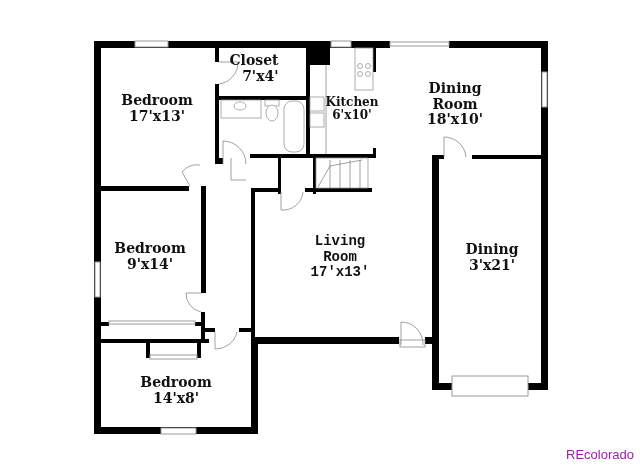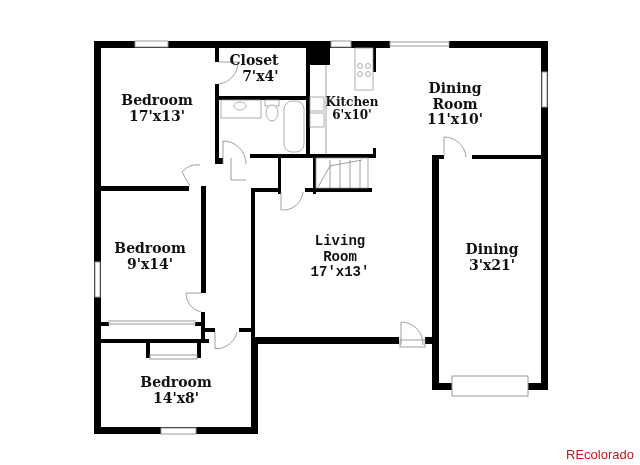--- a/index.html
+++ b/index.html
@@ -5,21 +5,21 @@
     html, body { margin: 0; padding: 0; background: #ffffff; }
     body { width: 640px; height: 465px; position: relative; overflow: hidden; font-family: "DejaVu Serif", serif; }
     #plan { position: absolute; left: 0; top: 0; width: 640px; height: 465px; }
     .wall { fill: #000; }
     .hair { stroke: #888; stroke-width: 0.8; fill: none; }
     .win { fill: #fff; stroke: #9a9a9a; stroke-width: 1; }
     .fix { fill: #fff; stroke: #999; stroke-width: 0.8; }
     .label { position: absolute; text-align: center; font-family: "DejaVu Serif", serif; font-weight: bold; color: #111; line-height: 1.12; transform: translateX(-50%); white-space: nowrap; }
     .l15 { font-size: 14px; }
     .l13 { font-size: 12px; }
-    .watermark { position: absolute; right: 6px; bottom: 3px; font-family: "Liberation Sans", sans-serif; font-size: 13px; color: #b91c1c; }
+    .watermark { position: absolute; right: 6px; bottom: 3px; font-family: "Liberation Sans", sans-serif; font-size: 13px; color: #a21caf; }
   </style>
 </head>
 <body>
 
 <svg id="plan" viewBox="0 0 640 465" xmlns="http://www.w3.org/2000/svg">
 
   <g>
     <rect class="wall" x="94" y="41" width="296" height="7"></rect>
     <rect class="wall" x="449" y="41" width="99" height="7"></rect>
     <rect class="wall" x="541" y="41" width="7" height="349"></rect>
@@ -133,21 +133,21 @@
   <div>Closet</div>
   <div>7'x4'</div>
 </div>
 <div class="label l13" style="left:352px; top:96px;">
   <div>Kitchen</div>
   <div>6'x10'</div>
 </div>
 <div class="label l15" style="left:455px; top:81px;">
   <div>Dining</div>
   <div>Room</div>
-  <div>11'x10'</div>
+  <div>18'x10'</div>
 </div>
 <div class="label l15" style="left:150px; top:241px;">
   <div>Bedroom</div>
   <div>9'x14'</div>
 </div>
 <div class="label l15" style="left:340px; top:234px;font-family:Liberation Mono, monospace;">
   <div>Living</div>
   <div>Room</div>
   <div>17'x13'</div>
 </div>

